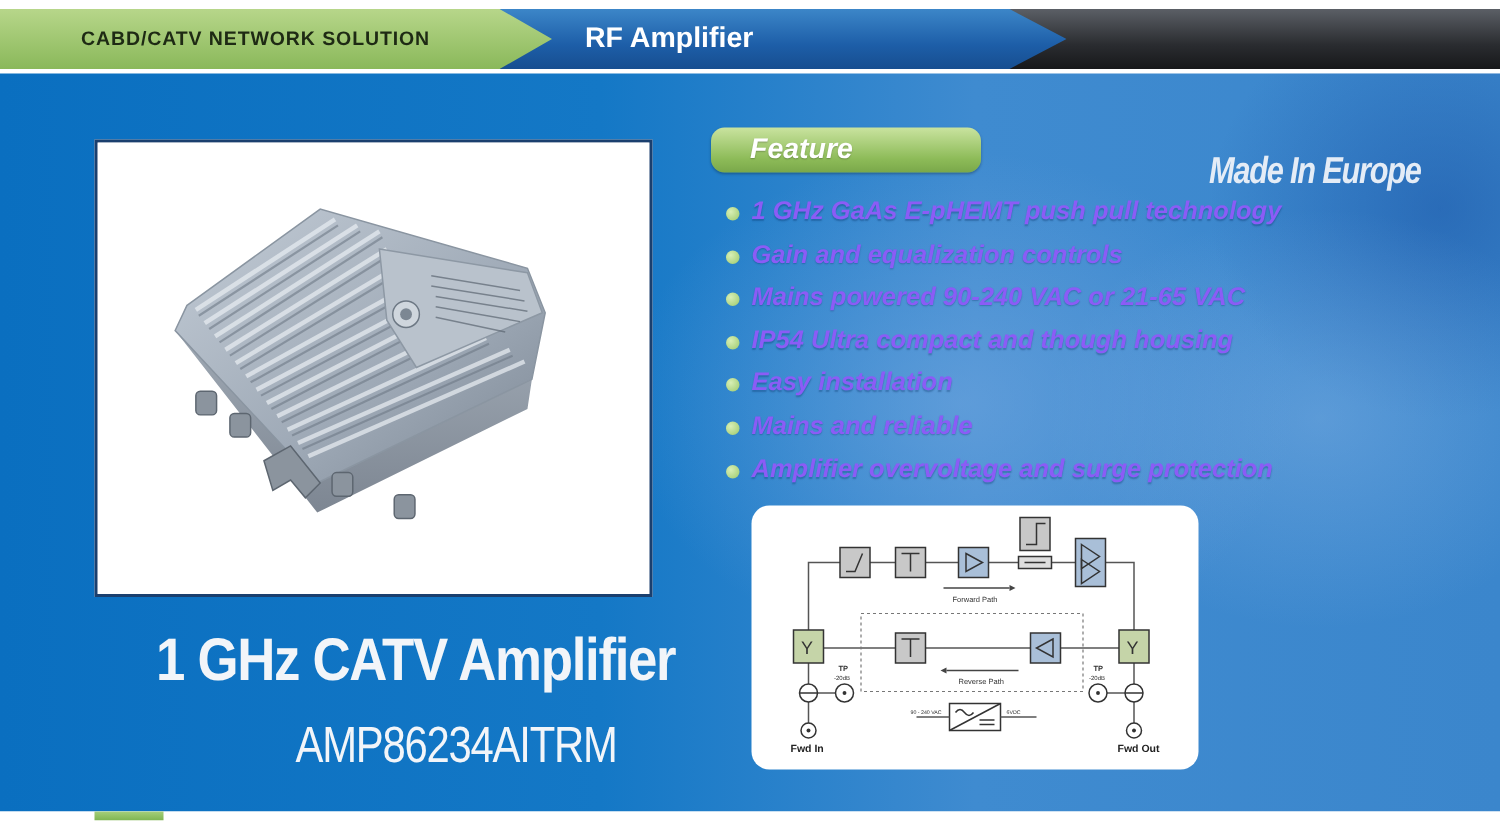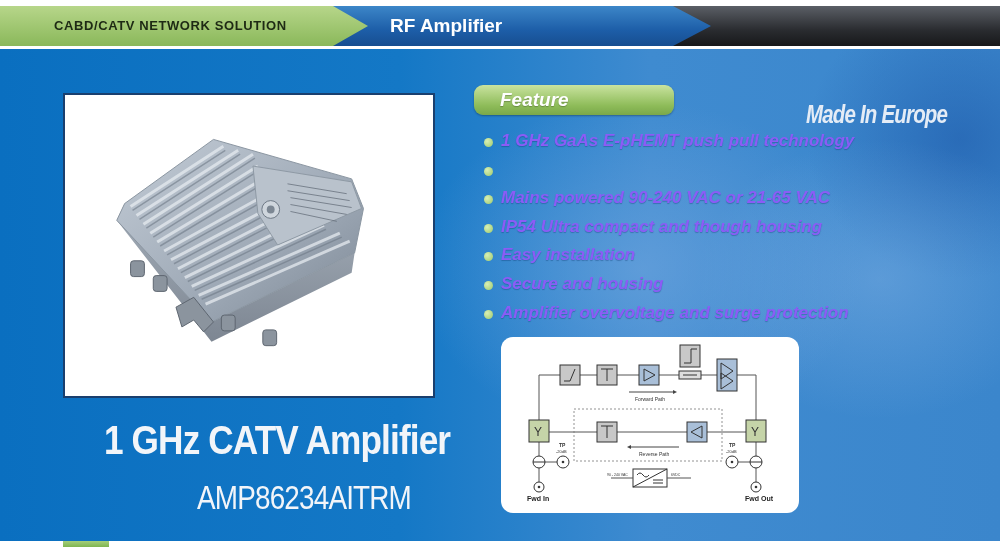--- a/index.html
+++ b/index.html
@@ -14,21 +14,21 @@
   .main{position:absolute;left:0;top:49px;width:1000px;height:492px;
     background:
       radial-gradient(ellipse 320px 240px at 640px 220px, rgba(120,170,225,0.55), transparent 70%),
       radial-gradient(ellipse 260px 200px at 880px 230px, rgba(150,190,235,0.35), transparent 70%),
       radial-gradient(ellipse 220px 200px at 960px 90px, rgba(30,90,170,0.6), transparent 70%),
       linear-gradient(90deg,#0a6fc0 0%,#1478c6 40%,#3f8bd0 65%,#3b86cc 100%);}
   .bottom-white{position:absolute;left:0;top:541px;width:1000px;height:6px;background:#fff;}
   .bottom-green{position:absolute;left:63px;top:541px;width:46px;height:6px;background:linear-gradient(#a5cf7a,#7fb551);}
   .photo-frame{position:absolute;left:63px;top:93px;width:372px;height:305px;background:#fff;border:2px solid #1a3f6e;box-sizing:border-box;}
   .photo-frame svg{width:100%;height:100%;display:block;}
-  .feature-pill{position:absolute;left:474px;top:85px;width:200px;height:30px;border-radius:9px;background:linear-gradient(#c9e39f,#8dbb58 70%,#7aa84a);box-shadow:0 1px 2px rgba(0,0,0,0.3);}
+  .feature-pill{position:absolute;left:474px;top:85px;width:180px;height:30px;border-radius:9px;background:linear-gradient(#c9e39f,#8dbb58 70%,#7aa84a);box-shadow:0 1px 2px rgba(0,0,0,0.3);}
   .feature-pill span{position:absolute;left:26px;top:4px;font-size:19px;font-style:italic;font-weight:bold;color:#fff;text-shadow:0 1px 1px rgba(0,0,0,0.25);}
   .made{position:absolute;left:806px;top:100px;font-size:25px;font-style:italic;font-weight:bold;color:#e4ecf6;letter-spacing:-1px;transform:scaleX(0.82);transform-origin:left;}
   .features{position:absolute;left:484px;top:131px;margin:0;padding:0;list-style:none;}
   .features li{position:relative;height:28.6px;padding-left:17px;font-size:17px;font-style:italic;font-weight:bold;color:#8b5cf6;white-space:nowrap;text-shadow:0 1px 1px rgba(0,40,90,0.3);}
   .features li .dot{position:absolute;left:0;top:7px;width:9px;height:9px;border-radius:50%;background:radial-gradient(circle at 35% 35%,#d8efb6,#9cc96b);}
   .diagram{position:absolute;left:501px;top:337px;width:298px;height:176px;background:#fff;border-radius:12px;}
   .diagram svg{width:100%;height:100%;display:block;}
   .title-main{position:absolute;left:104px;top:418px;font-size:40px;font-weight:bold;color:#f2f5f9;letter-spacing:-1px;transform:scaleX(0.88);transform-origin:left;white-space:nowrap;}
   .title-sub{position:absolute;left:197px;top:478px;font-size:34px;color:#f2f5f9;letter-spacing:-1px;transform:scaleX(0.82);transform-origin:left;white-space:nowrap;}
 </style>
@@ -113,25 +113,25 @@
   </svg>
 </div>
 
 <div class="feature-pill">
   <span>Feature</span>
 </div>
 <div class="made">Made In Europe</div>
 
 <ul class="features">
   <li><span class="dot"></span><span>1 GHz GaAs E-pHEMT push pull technology</span></li>
-  <li><span class="dot"></span></li>
+  <li><span class="dot"></span><span>Gain and equalization controls</span></li>
   <li><span class="dot"></span><span>Mains powered 90-240 VAC or 21-65 VAC</span></li>
   <li><span class="dot"></span><span>IP54 Ultra compact and though housing</span></li>
   <li><span class="dot"></span><span>Easy installation</span></li>
-  <li><span class="dot"></span><span>Secure and housing</span></li>
+  <li><span class="dot"></span><span>Mains and reliable</span></li>
   <li><span class="dot"></span><span>Amplifier overvoltage and surge protection</span></li>
 </ul>
 
 <div class="diagram">
   <svg viewBox="0 0 298 176" font-family="Liberation Sans, sans-serif">
 
     <g stroke="#555" stroke-width="1" fill="none">
       <polyline points="38,95 38,38 255,38 255,95"></polyline>
       <line x1="38" y1="95" x2="255" y2="95"></line>
       <line x1="38" y1="95" x2="38" y2="148"></line>

